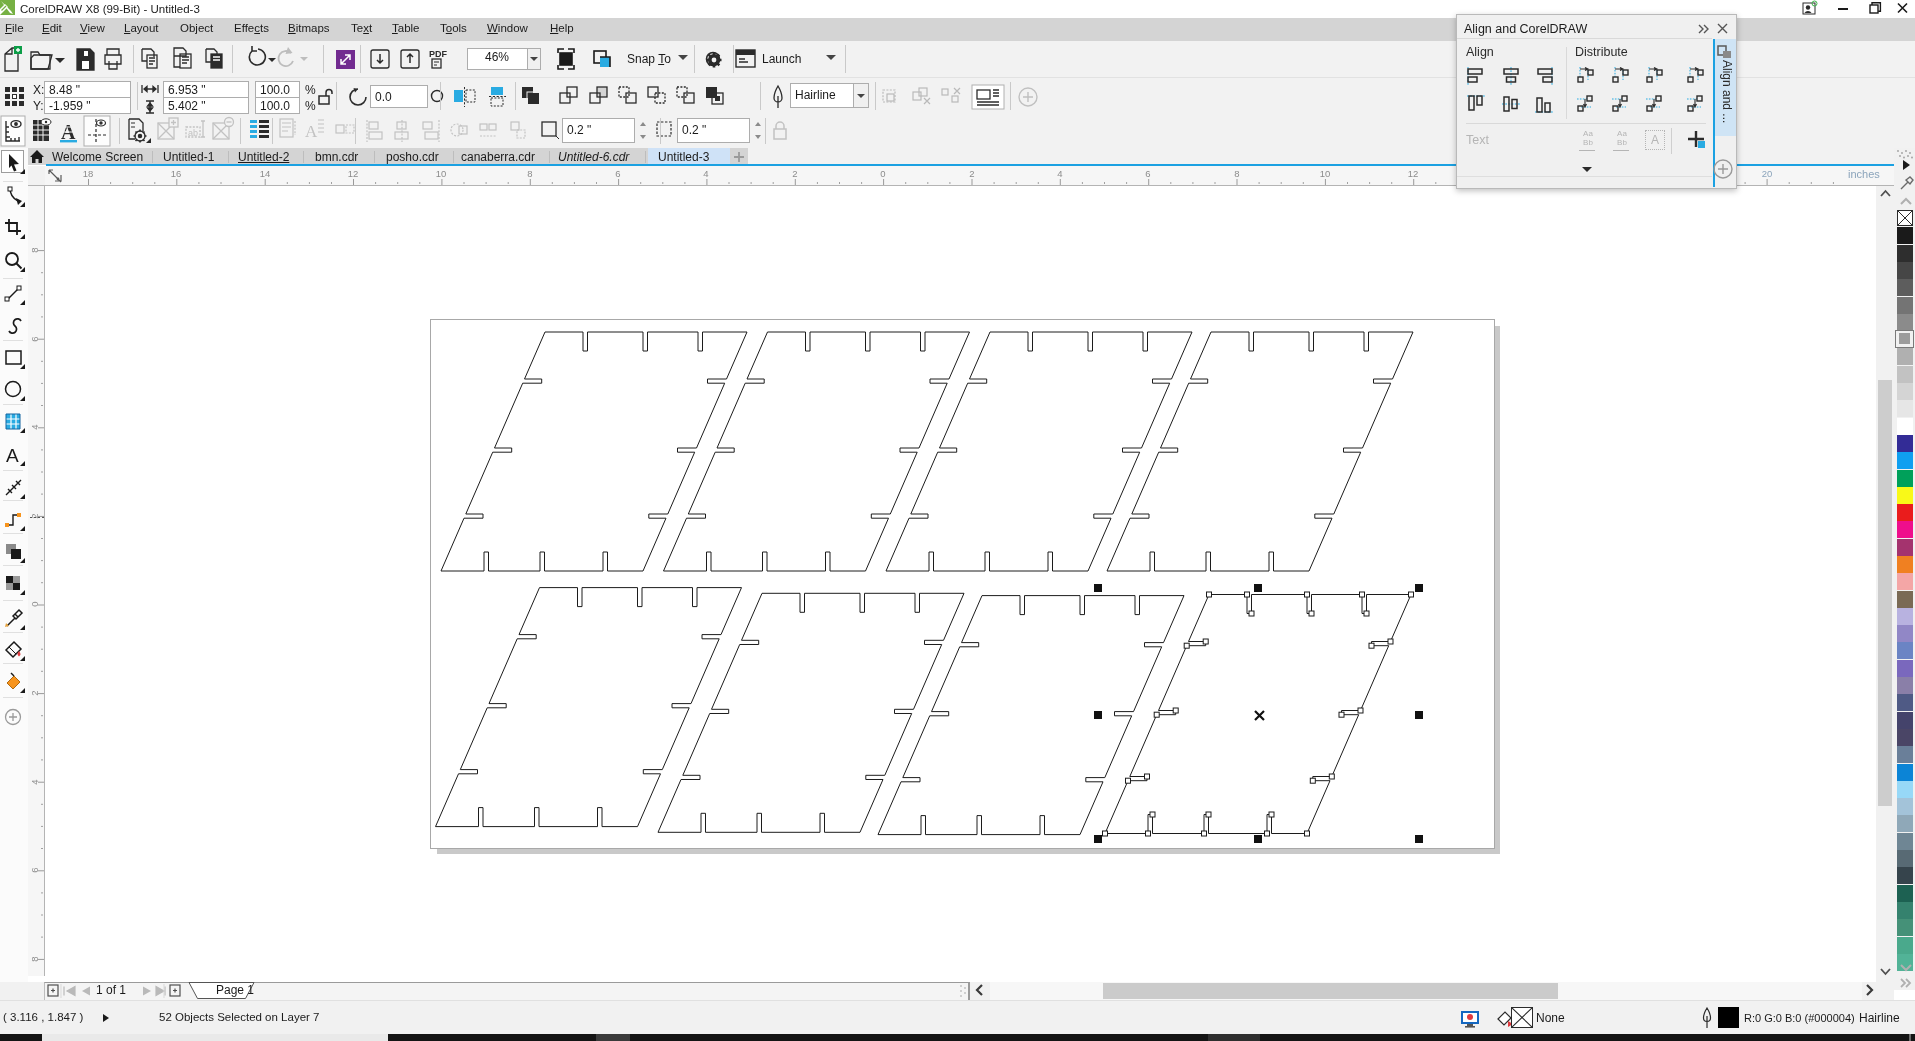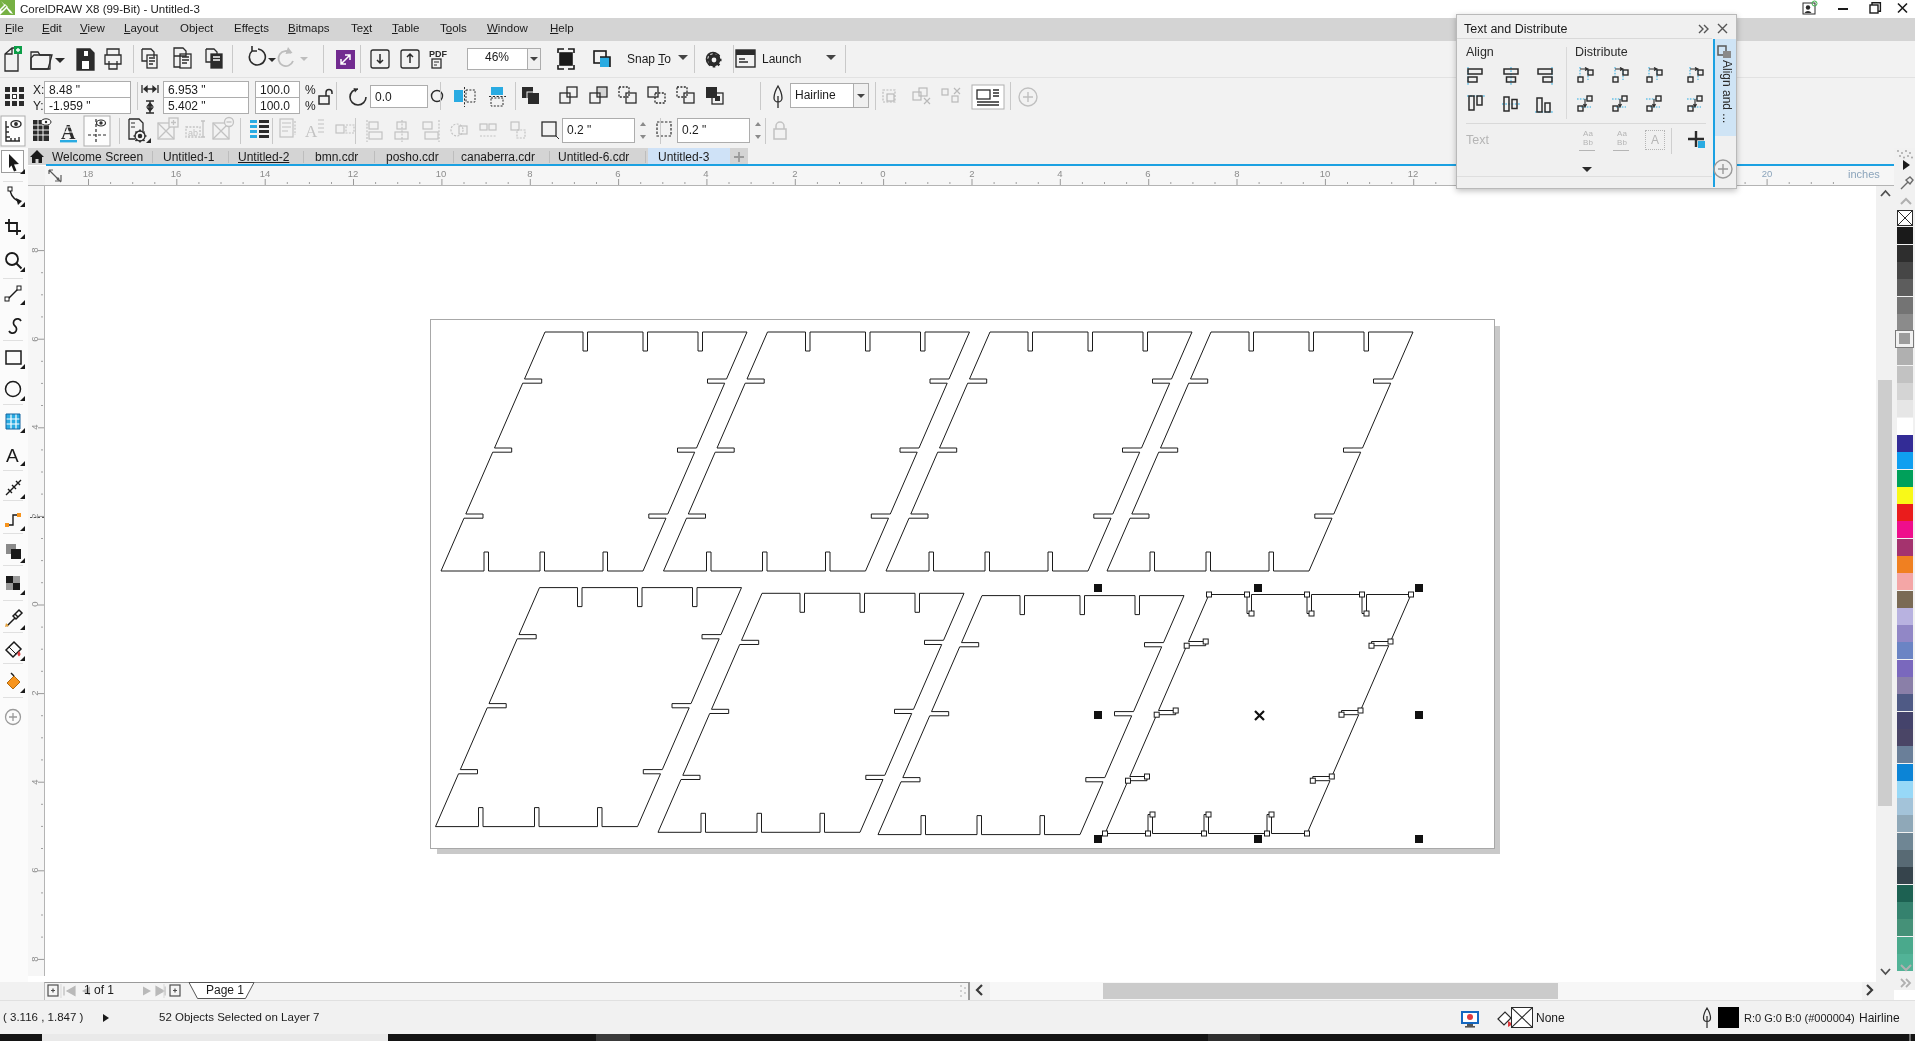--- a/index.html
+++ b/index.html
@@ -410,21 +410,21 @@
 <div class="abs t12" style="left:163px;top:150px;">Untitled-1</div>
 <div class="vline" style="left:228px;top:151px;height:12px;background:#bdbdbd;"></div>
 <div class="abs t12" style="left:238px;top:150px;text-decoration:underline;">Untitled-2</div>
 <div class="vline" style="left:303px;top:151px;height:12px;background:#bdbdbd;"></div>
 <div class="abs t12" style="left:315px;top:150px;">bmn.cdr</div>
 <div class="vline" style="left:374px;top:151px;height:12px;background:#bdbdbd;"></div>
 <div class="abs t12" style="left:386px;top:150px;">posho.cdr</div>
 <div class="vline" style="left:453px;top:151px;height:12px;background:#bdbdbd;"></div>
 <div class="abs t12" style="left:461px;top:150px;">canaberra.cdr</div>
 <div class="vline" style="left:549px;top:151px;height:12px;background:#bdbdbd;"></div>
-<div class="abs t12" style="left:558px;top:150px;">Untitled-6.cdr</div>
+<div class="abs t12" style="left:558px;top:150px;font-style:italic;">Untitled-6.cdr</div>
 <div class="vline" style="left:645px;top:151px;height:12px;background:#bdbdbd;"></div>
 <div class="abs t12" style="left:658px;top:150px;">Untitled-3</div>
 <svg class="abs" style="left:733px;top:151px" width="12" height="12">
     <path d="M6 1 v10 M1 6 h10" stroke="#9a9a9a" stroke-width="1.8"></path>
   </svg>
 <div class="abs" style="left:46px;top:164px;width:1849px;height:2px;background:#1ba1e2;"></div>
 <div class="abs" style="left:45px;top:166px;width:1849px;height:20px;background:#f6f6f6;border-bottom:1px solid #b4b4b4;"></div>
 <div class="abs" style="left:80px;top:168px;width:16px;text-align:center;font-size:9.5px;color:#8c8c8c;">18</div>
 <div class="abs" style="left:168px;top:168px;width:16px;text-align:center;font-size:9.5px;color:#8c8c8c;">16</div>
 <div class="abs" style="left:257px;top:168px;width:16px;text-align:center;font-size:9.5px;color:#8c8c8c;">14</div>
@@ -841,25 +841,25 @@
       <path d="M7 8.5 h4 M9 6.5 v4"></path>
  <rect x="126" y="3" width="10" height="11"></rect>
       <path d="M129 8.5 h4 M131 6.5 v4"></path>
 </g>
 <path d="M20 13.5 v-9 M31 4.5 v9 l-8 -4.5 Z" fill="#b9b9b9" stroke="#b9b9b9" stroke-width="1.2"></path>
 <path d="M46 4.5 v9 l-8 -4.5 Z" fill="#b9b9b9"></path>
 <path d="M99 4.5 v9 l8 -4.5 Z" fill="#b9b9b9"></path>
 <path d="M112 4.5 v9 l8 -4.5 Z M121 4.5 v9" fill="#b9b9b9" stroke="#b9b9b9" stroke-width="1.2"></path>
 <path d="M17 2 v14 M120 2 v14" stroke="#d9d9d9" stroke-width="1"></path>
 </svg>
-<div class="abs t12" style="left:84px;top:983px;">1 of 1</div>
+<div class="abs t12" style="left:96px;top:983px;">1 of 1</div>
 <svg class="abs" style="left:188px;top:982px" width="70" height="18">
     <path d="M1 0.5 L66 0.5 L57.5 16.5 L9.5 16.5 Z" fill="#fff" stroke="#555"></path>
   </svg>
-<div class="abs t12" style="left:206px;top:983px;">Page 1</div>
+<div class="abs t12" style="left:216px;top:983px;">Page 1</div>
 <svg class="abs" style="left:973px;top:984px" width="14" height="16">
     <path d="M9 1 l-5 5 l5 5" stroke="#3a3a3a" stroke-width="2.2" fill="none"></path>
   </svg>
 <div class="abs" style="left:990px;top:982px;width:872px;height:18px;background:#f7f7f7;"></div>
 <svg class="abs" style="left:1862px;top:984px" width="14" height="16">
     <path d="M5 1 l5 5 l-5 5" stroke="#3a3a3a" stroke-width="2.2" fill="none"></path>
   </svg>
 <div class="abs" style="left:1103px;top:983px;width:455px;height:16px;background:#cbcbcb;"></div>
 <div class="abs" style="left:0;top:1000px;width:1915px;height:34px;background:#f1f1f1;border-top:1px solid #e0e0e0;"></div>
 <div class="abs" style="left:3px;top:1011px;font-size:11.5px;color:#1b1b1b;white-space:nowrap;text-align:right;">( 3.116 , 1.847 )</div>
@@ -888,21 +888,21 @@
 </svg>
 <div class="abs" style="left:1718px;top:1007px;width:21px;height:21px;background:#000;"></div>
 <div class="abs" style="left:1744px;top:1012px;font-size:11px;color:#1b1b1b;white-space:nowrap;">R:0 G:0 B:0 (#000004)</div>
 <div class="abs t12" style="left:1859px;top:1011px;">Hairline</div>
 <div class="abs" style="left:0;top:1034px;width:1915px;height:7px;background:#141414;"></div>
 <div class="abs" style="left:42px;top:1034px;width:346px;height:7px;background:#e9e9e9;"></div>
 <div class="abs" style="left:596px;top:1034px;width:34px;height:7px;background:#3a3a3a;"></div>
 <div class="abs" style="left:1208px;top:1034px;width:52px;height:7px;background:#2e2e2e;"></div>
 <div class="abs" style="left:1909px;top:1034px;width:2px;height:7px;background:#6a6a6a;"></div>
 <div class="abs" style="left:1456px;top:14px;width:281px;height:175px;background:#f0f0f0;border:1px solid #b9b9b9;box-shadow:0 2px 6px rgba(0,0,0,0.25);"></div>
-<div class="abs" style="left:1464px;top:22px;font-size:12.5px;color:#1b1b1b;white-space:nowrap;">Text and Distribute</div>
+<div class="abs" style="left:1464px;top:22px;font-size:12.5px;color:#1b1b1b;white-space:nowrap;">Align and CorelDRAW</div>
 <div class="abs" style="left:1457px;top:176px;width:255px;height:1px;background:#dedede;"></div>
 <svg class="abs" style="left:1698px;top:24px" width="16" height="10">
     <path d="M1 1 l4 4 l-4 4 M6 1 l4 4 l-4 4" stroke="#555" stroke-width="1.4" fill="none"></path>
   </svg>
 <svg class="abs" style="left:1717px;top:23px" width="12" height="12">
     <path d="M1 1 l9 9 M10 1 l-9 9" stroke="#555" stroke-width="1.4"></path>
   </svg>
 <div class="abs" style="left:1457px;top:38px;width:255px;height:1px;background:#d9d9d9;"></div>
 <div class="abs" style="left:1466px;top:45px;font-size:12.5px;color:#2b2b2b;">Align</div>
 <div class="abs" style="left:1575px;top:45px;font-size:12.5px;color:#2b2b2b;">Distribute</div>

